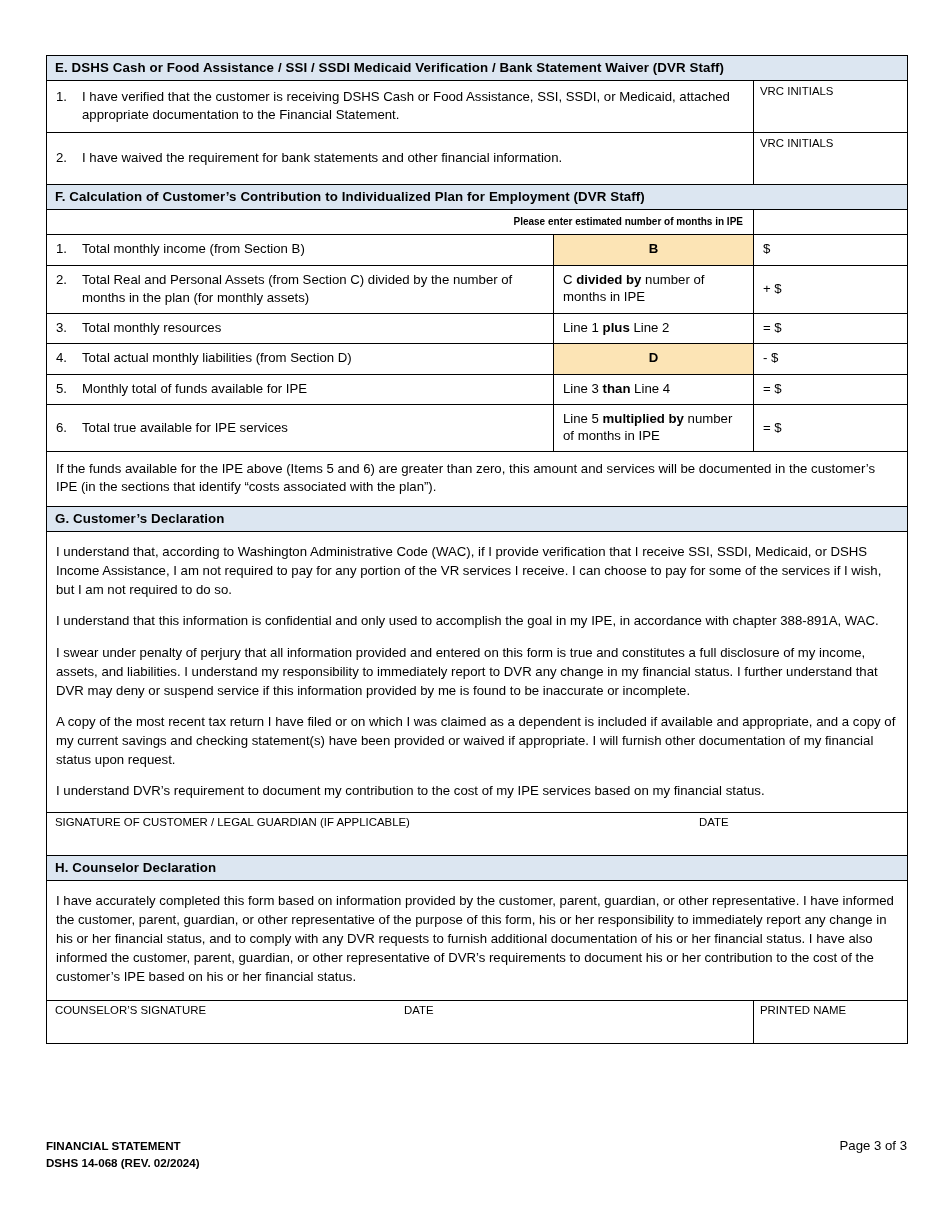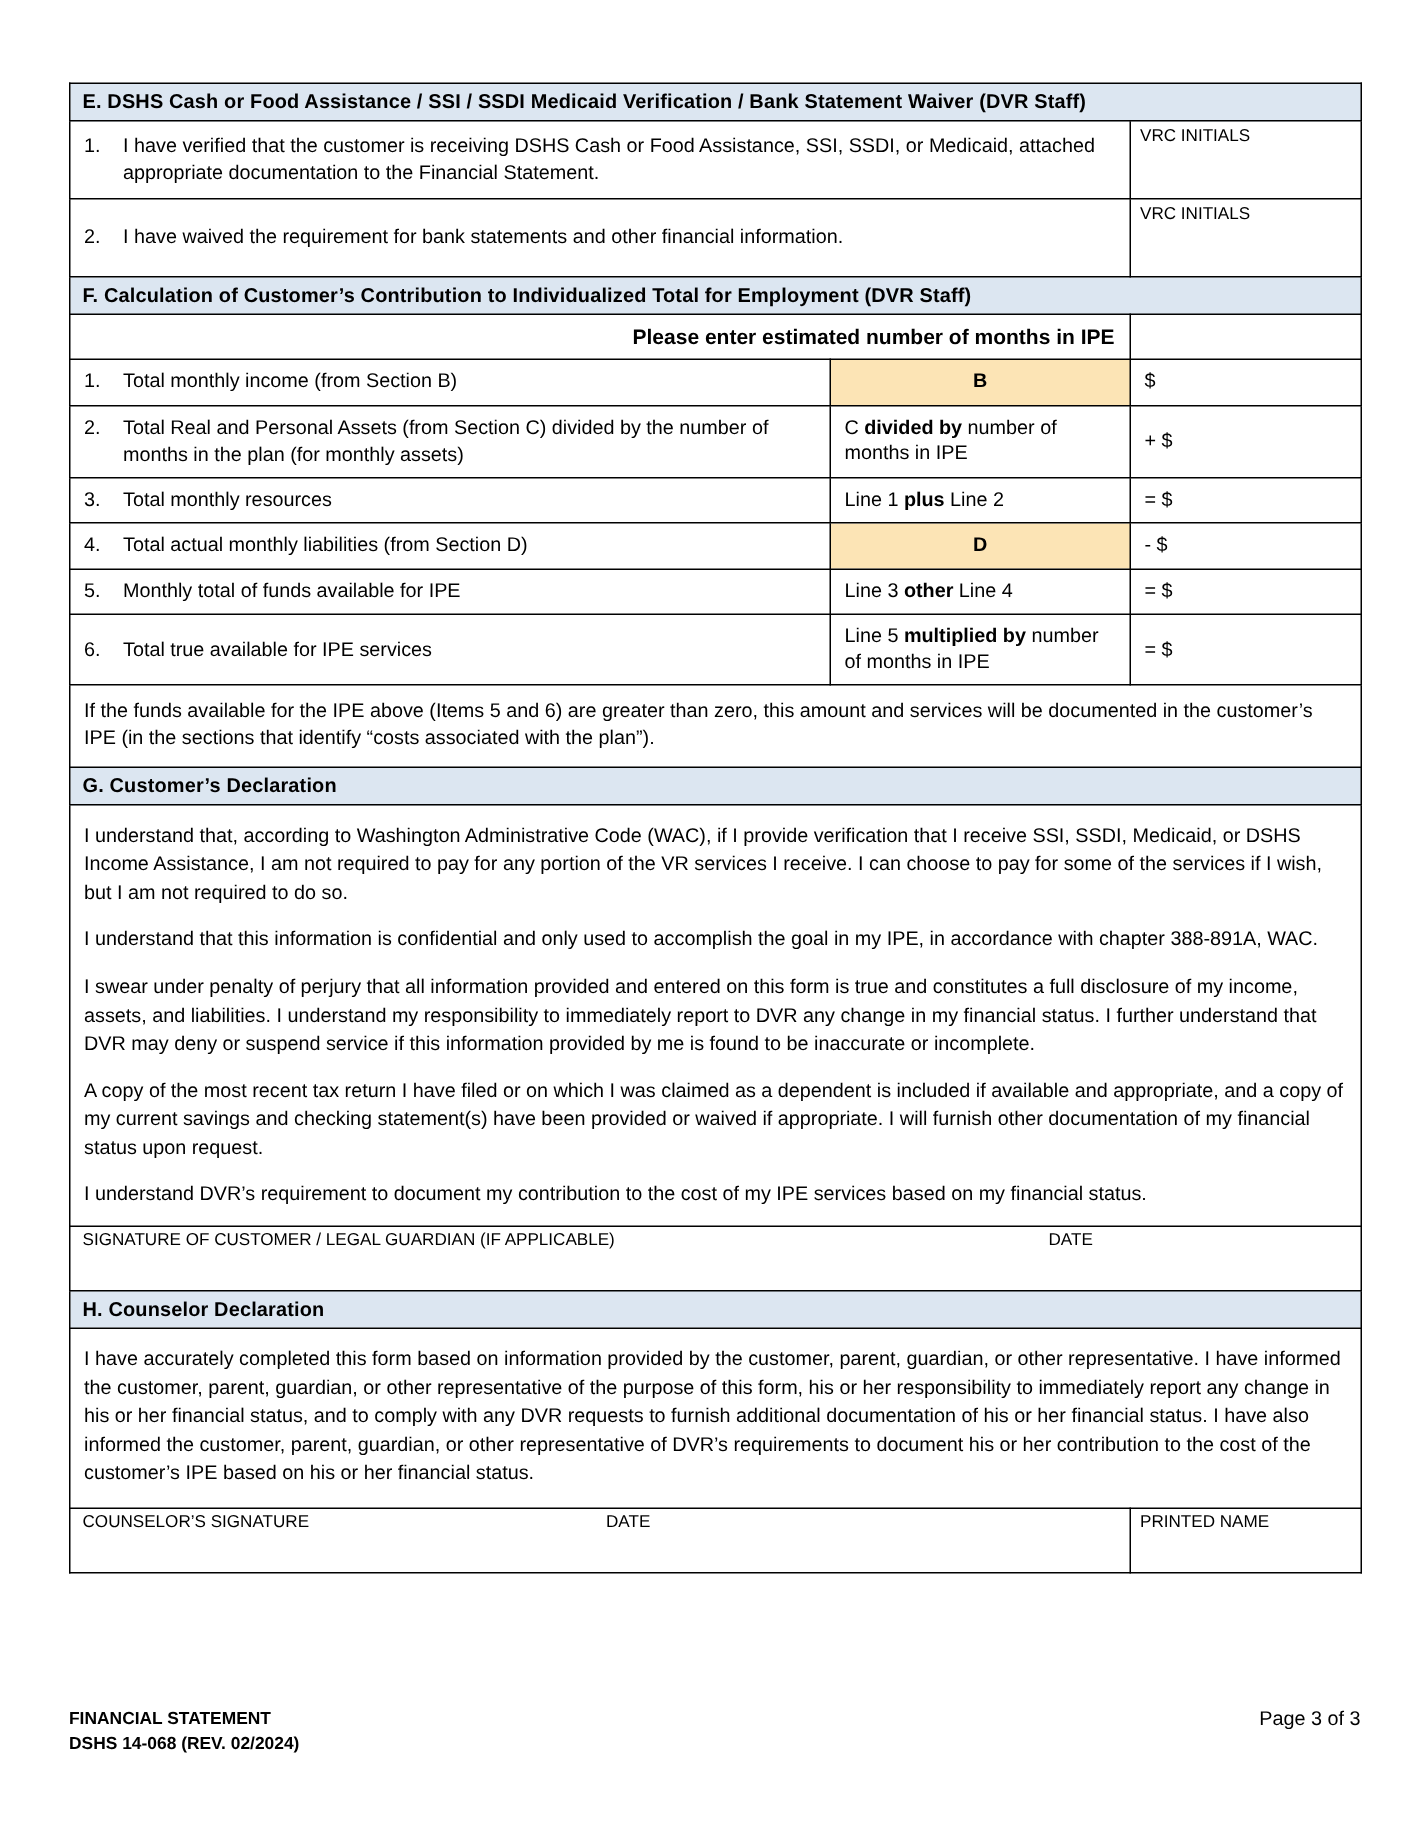--- a/index.html
+++ b/index.html
@@ -76,21 +76,21 @@
     vertical-align: top;
   }
 
   .shade { background: #fce4b5; }
   .ctr { text-align: center; }
   .bold { font-weight: bold; }
 
   .months-hdr {
     text-align: right;
     font-weight: bold;
-    font-size: 14px;
+    font-size: 10px;
     padding: 6px 10px 7px 9px !important;
   }
 
   .note {
     font-size: 13.2px;
     line-height: 1.42;
     padding: 8px 9px 9px 9px !important;
   }
 
   .decl p {
@@ -172,21 +172,21 @@
           <span class="txt">I have waived the requirement for bank statements and other financial information.</span>
         </div>
       </td>
       <td class="vrc">
         <div>VRC INITIALS</div>
         <div></div>
       </td>
     </tr>
 
     <tr>
-      <td colspan="3" class="sec-hdr">F.  Calculation of Customer’s Contribution to Individualized Total for Employment (DVR Staff)</td>
+      <td colspan="3" class="sec-hdr">F.  Calculation of Customer’s Contribution to Individualized Plan for Employment (DVR Staff)</td>
     </tr>
 
     <tr>
       <td colspan="2" class="months-hdr">Please enter estimated number of months in IPE</td>
       <td class="cell-sm"></td>
     </tr>
 
     <tr>
       <td class="cell-sm">
         <div class="numitem">
@@ -239,21 +239,21 @@
       </td>
     </tr>
 
     <tr>
       <td class="cell-sm">
         <div class="numitem">
           <span class="num">5.</span>
           <span class="txt">Monthly total of funds available for IPE</span>
         </div>
       </td>
-      <td class="cell-sm"><span>Line 3 </span><span class="bold">other</span><span> Line 4</span></td>
+      <td class="cell-sm"><span>Line 3 </span><span class="bold">than</span><span> Line 4</span></td>
       <td class="cell-sm">
         <span>= $</span><span></span>
       </td>
     </tr>
 
     <tr>
       <td class="cell-sm" style="padding-top:14px !important">
         <div class="numitem">
           <span class="num">6.</span>
           <span class="txt">Total true available for IPE services</span>

